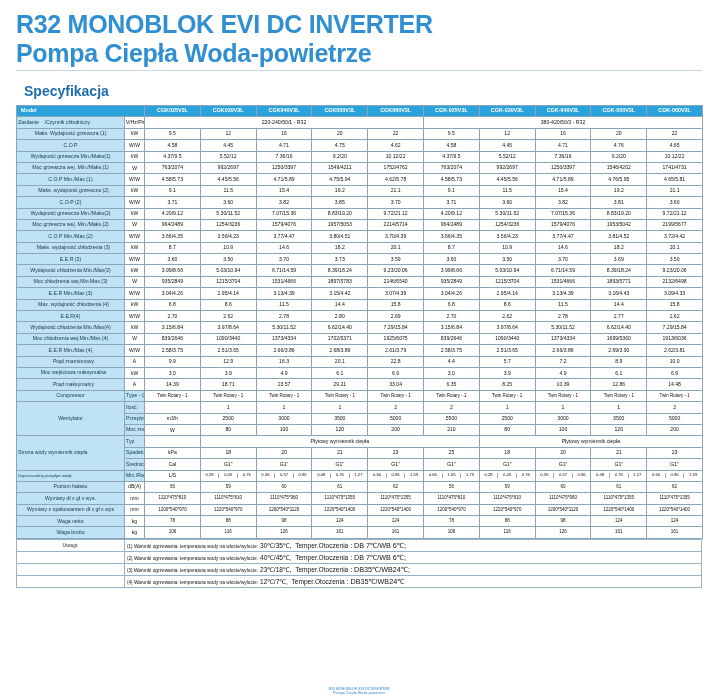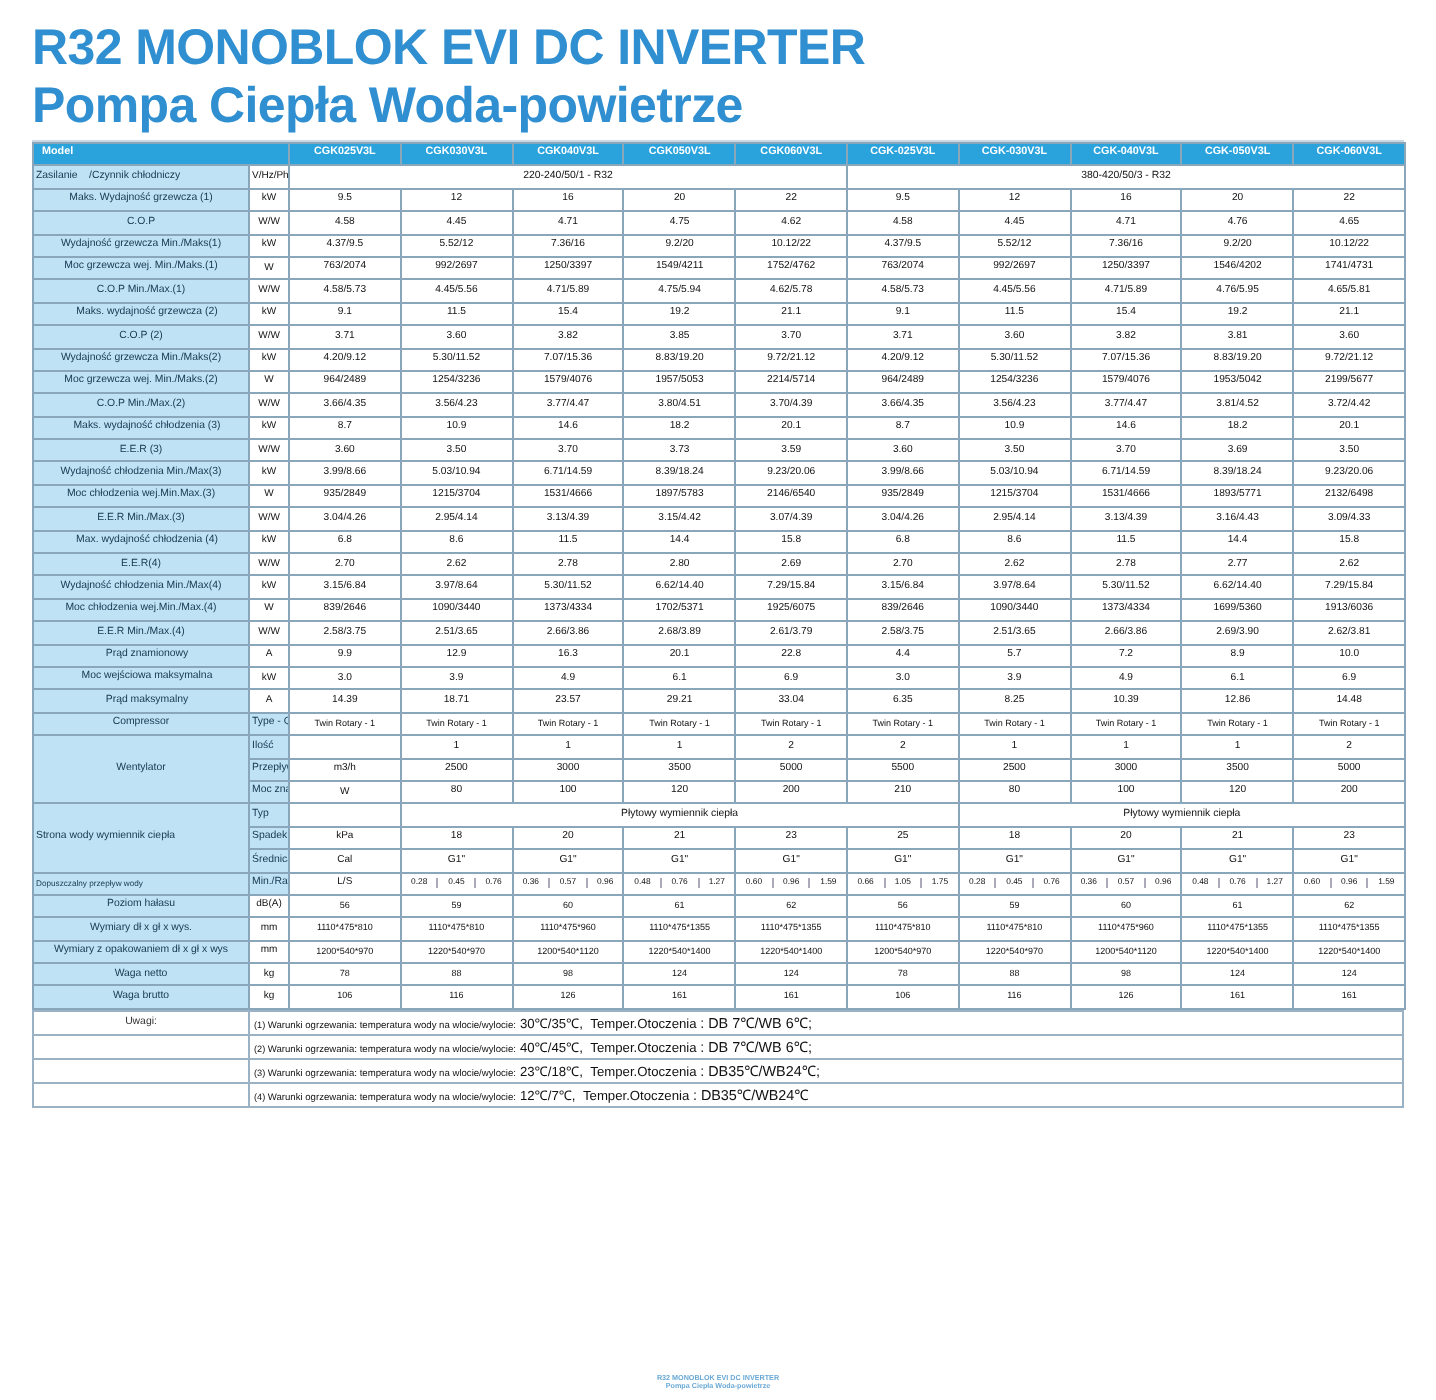--- a/index.html
+++ b/index.html
@@ -104,20 +104,21 @@
 <body>
 
 <div class="page">
 
   <div class="title-block">
     <div class="title-line">R32 MONOBLOK EVI DC INVERTER</div>
     <div class="title-line">Pompa Ciepła Woda-powietrze</div>
     <div class="title-rule"></div>
   </div>
 
+  <div class="section-title">Specyfikacja</div>
 
   <table class="spec">
     <colgroup>
       <col style="width:108px">
         <col style="width:20px">
       <col span="10" style="width:55.8px">
     </colgroup>
     <tbody id="spec-body">
         <tr>
           <td class="hdr" colspan="2" style="text-align:left;padding-left:4px;">Model</td>

